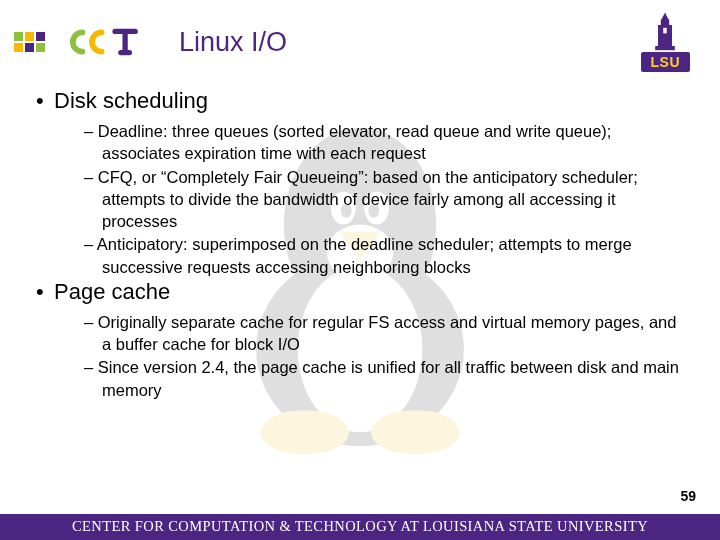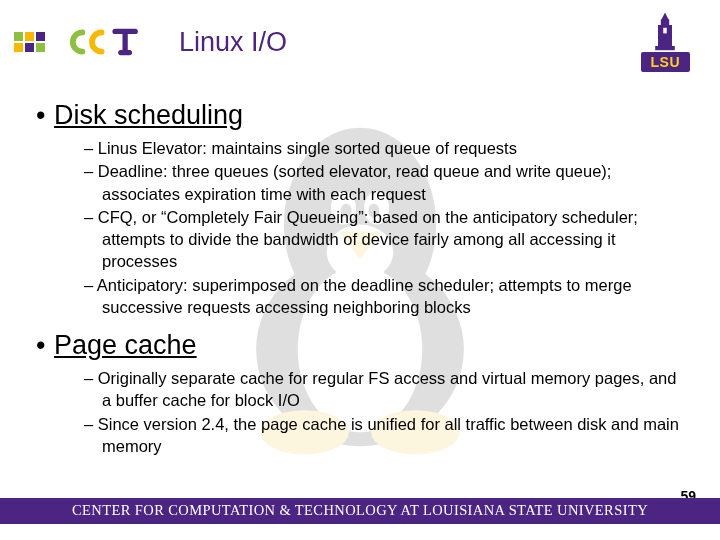--- a/index.html
+++ b/index.html
@@ -64,44 +64,42 @@
     padding: 2px 10px;
     border-radius: 2px;
     letter-spacing: 0.5px;
   }
   .content {
     position: relative;
     z-index: 1;
     padding: 8px 36px 0 36px;
   }
   .level1 {
-    font-size: 27px;
-    margin-top: 12px;
+    font-size: 22px;
     margin-bottom: 6px;
-    text-decoration: underline;
   }
   .level1 .bullet { display: inline-block; width: 18px; }
   .level2 {
     list-style: none;
     padding-left: 48px;
     font-size: 16.5px;
     line-height: 1.35;
   }
   .level2 li { text-indent: -18px; padding-left: 18px; margin-bottom: 1px; }
   .level2 li::before { content: "– "; }
   .pagenum {
     position: absolute;
     right: 24px;
     bottom: 36px;
     font-size: 14px;
     font-weight: bold;
   }
   .footer {
     position: absolute;
-    bottom: 16px;
+    bottom: 0;
     left: 0;
     right: 0;
     background: #4c2582;
     color: #fff;
     text-align: center;
     font-family: Georgia, "Times New Roman", serif;
     font-size: 14.5px;
     letter-spacing: 0.4px;
     padding: 4px 0 5px 0;
   }
@@ -152,21 +150,20 @@
       <rect x="14" y="10" width="12" height="10" fill="#4c2582"></rect>
       <rect x="17.5" y="22" width="5" height="8" fill="#fff"></rect>
     </svg>
     <div class="lsu-badge">LSU</div>
   </div>
 </div>
 
 <div class="content">
   <div class="level1"><span class="bullet">•</span><span>Disk scheduling</span></div>
   <ul class="level2">
-    <li>Linus Elevator: maintains single sorted queue of requests</li>
     <li>Deadline: three queues (sorted elevator, read queue and write queue); associates expiration time with each request</li>
     <li>CFQ, or “Completely Fair Queueing”: based on the anticipatory scheduler; attempts to divide the bandwidth of device fairly among all accessing it processes</li>
     <li>Anticipatory: superimposed on the deadline scheduler; attempts to merge successive requests accessing neighboring blocks</li>
   </ul>
 
   <div class="level1"><span class="bullet">•</span><span>Page cache</span></div>
   <ul class="level2">
     <li>Originally separate cache for regular FS access and virtual memory pages, and a buffer cache for block I/O</li>
     <li>Since version 2.4, the page cache is unified for all traffic between disk and main memory</li>
   </ul>

